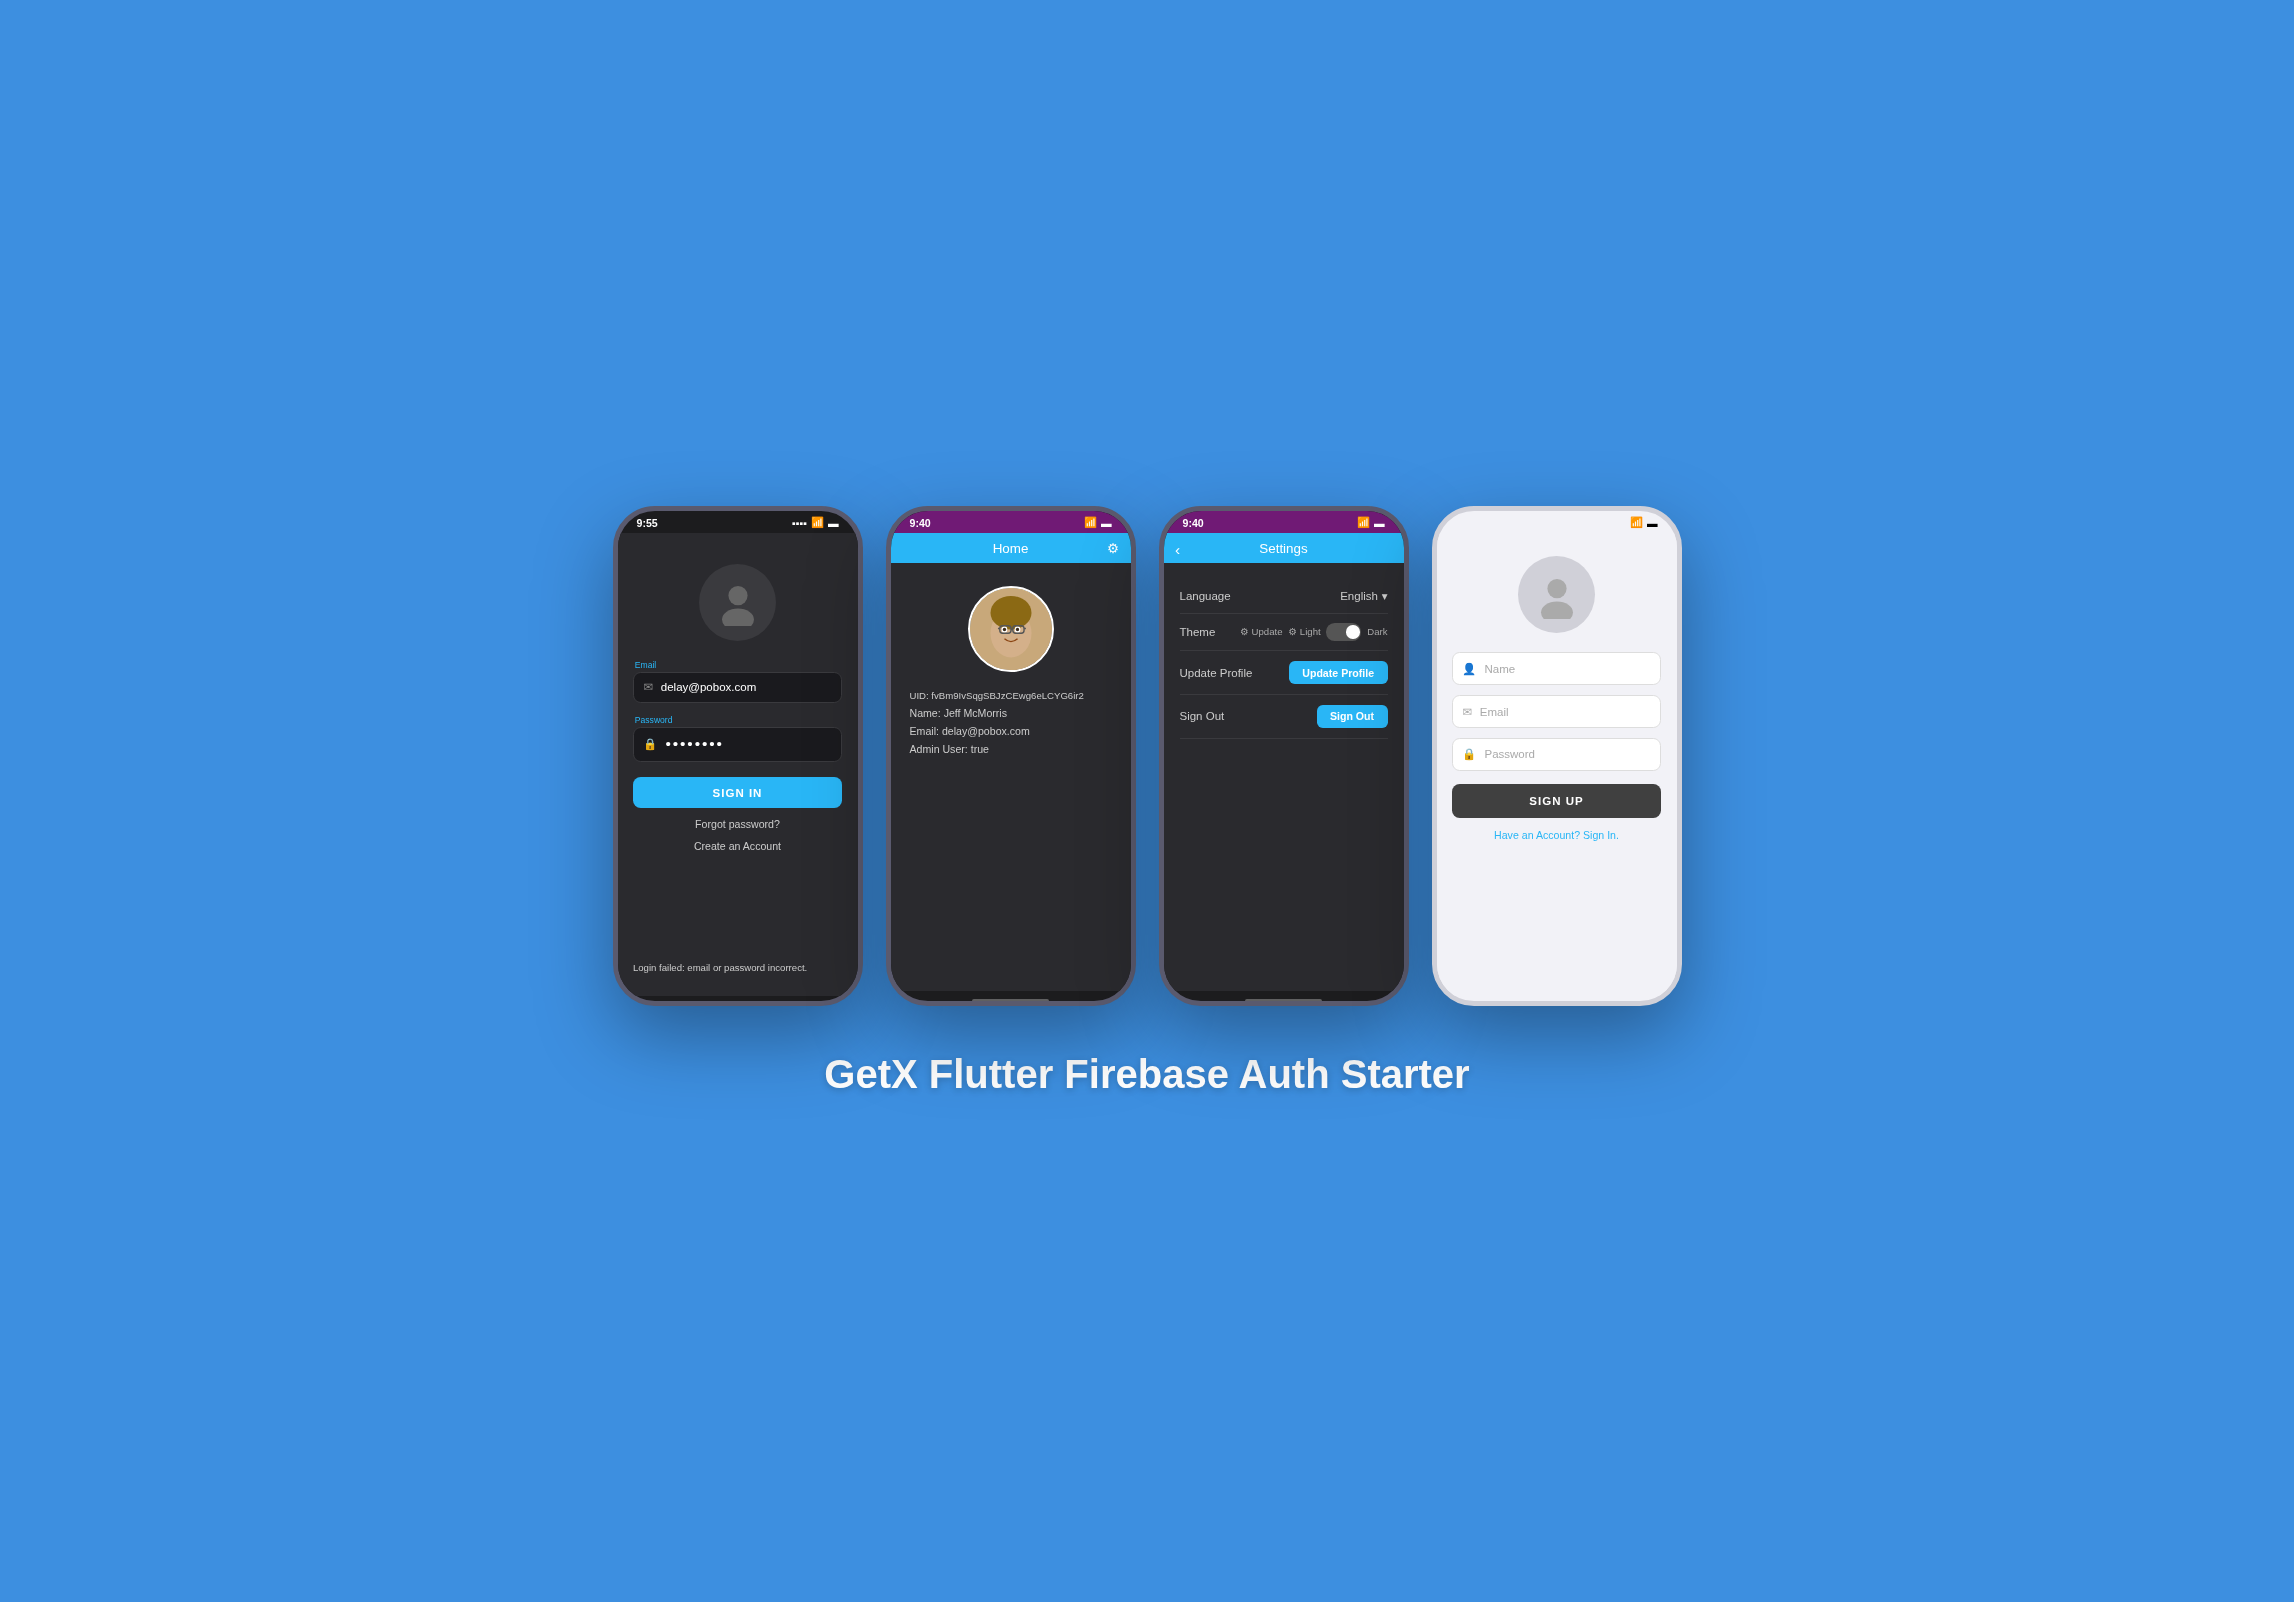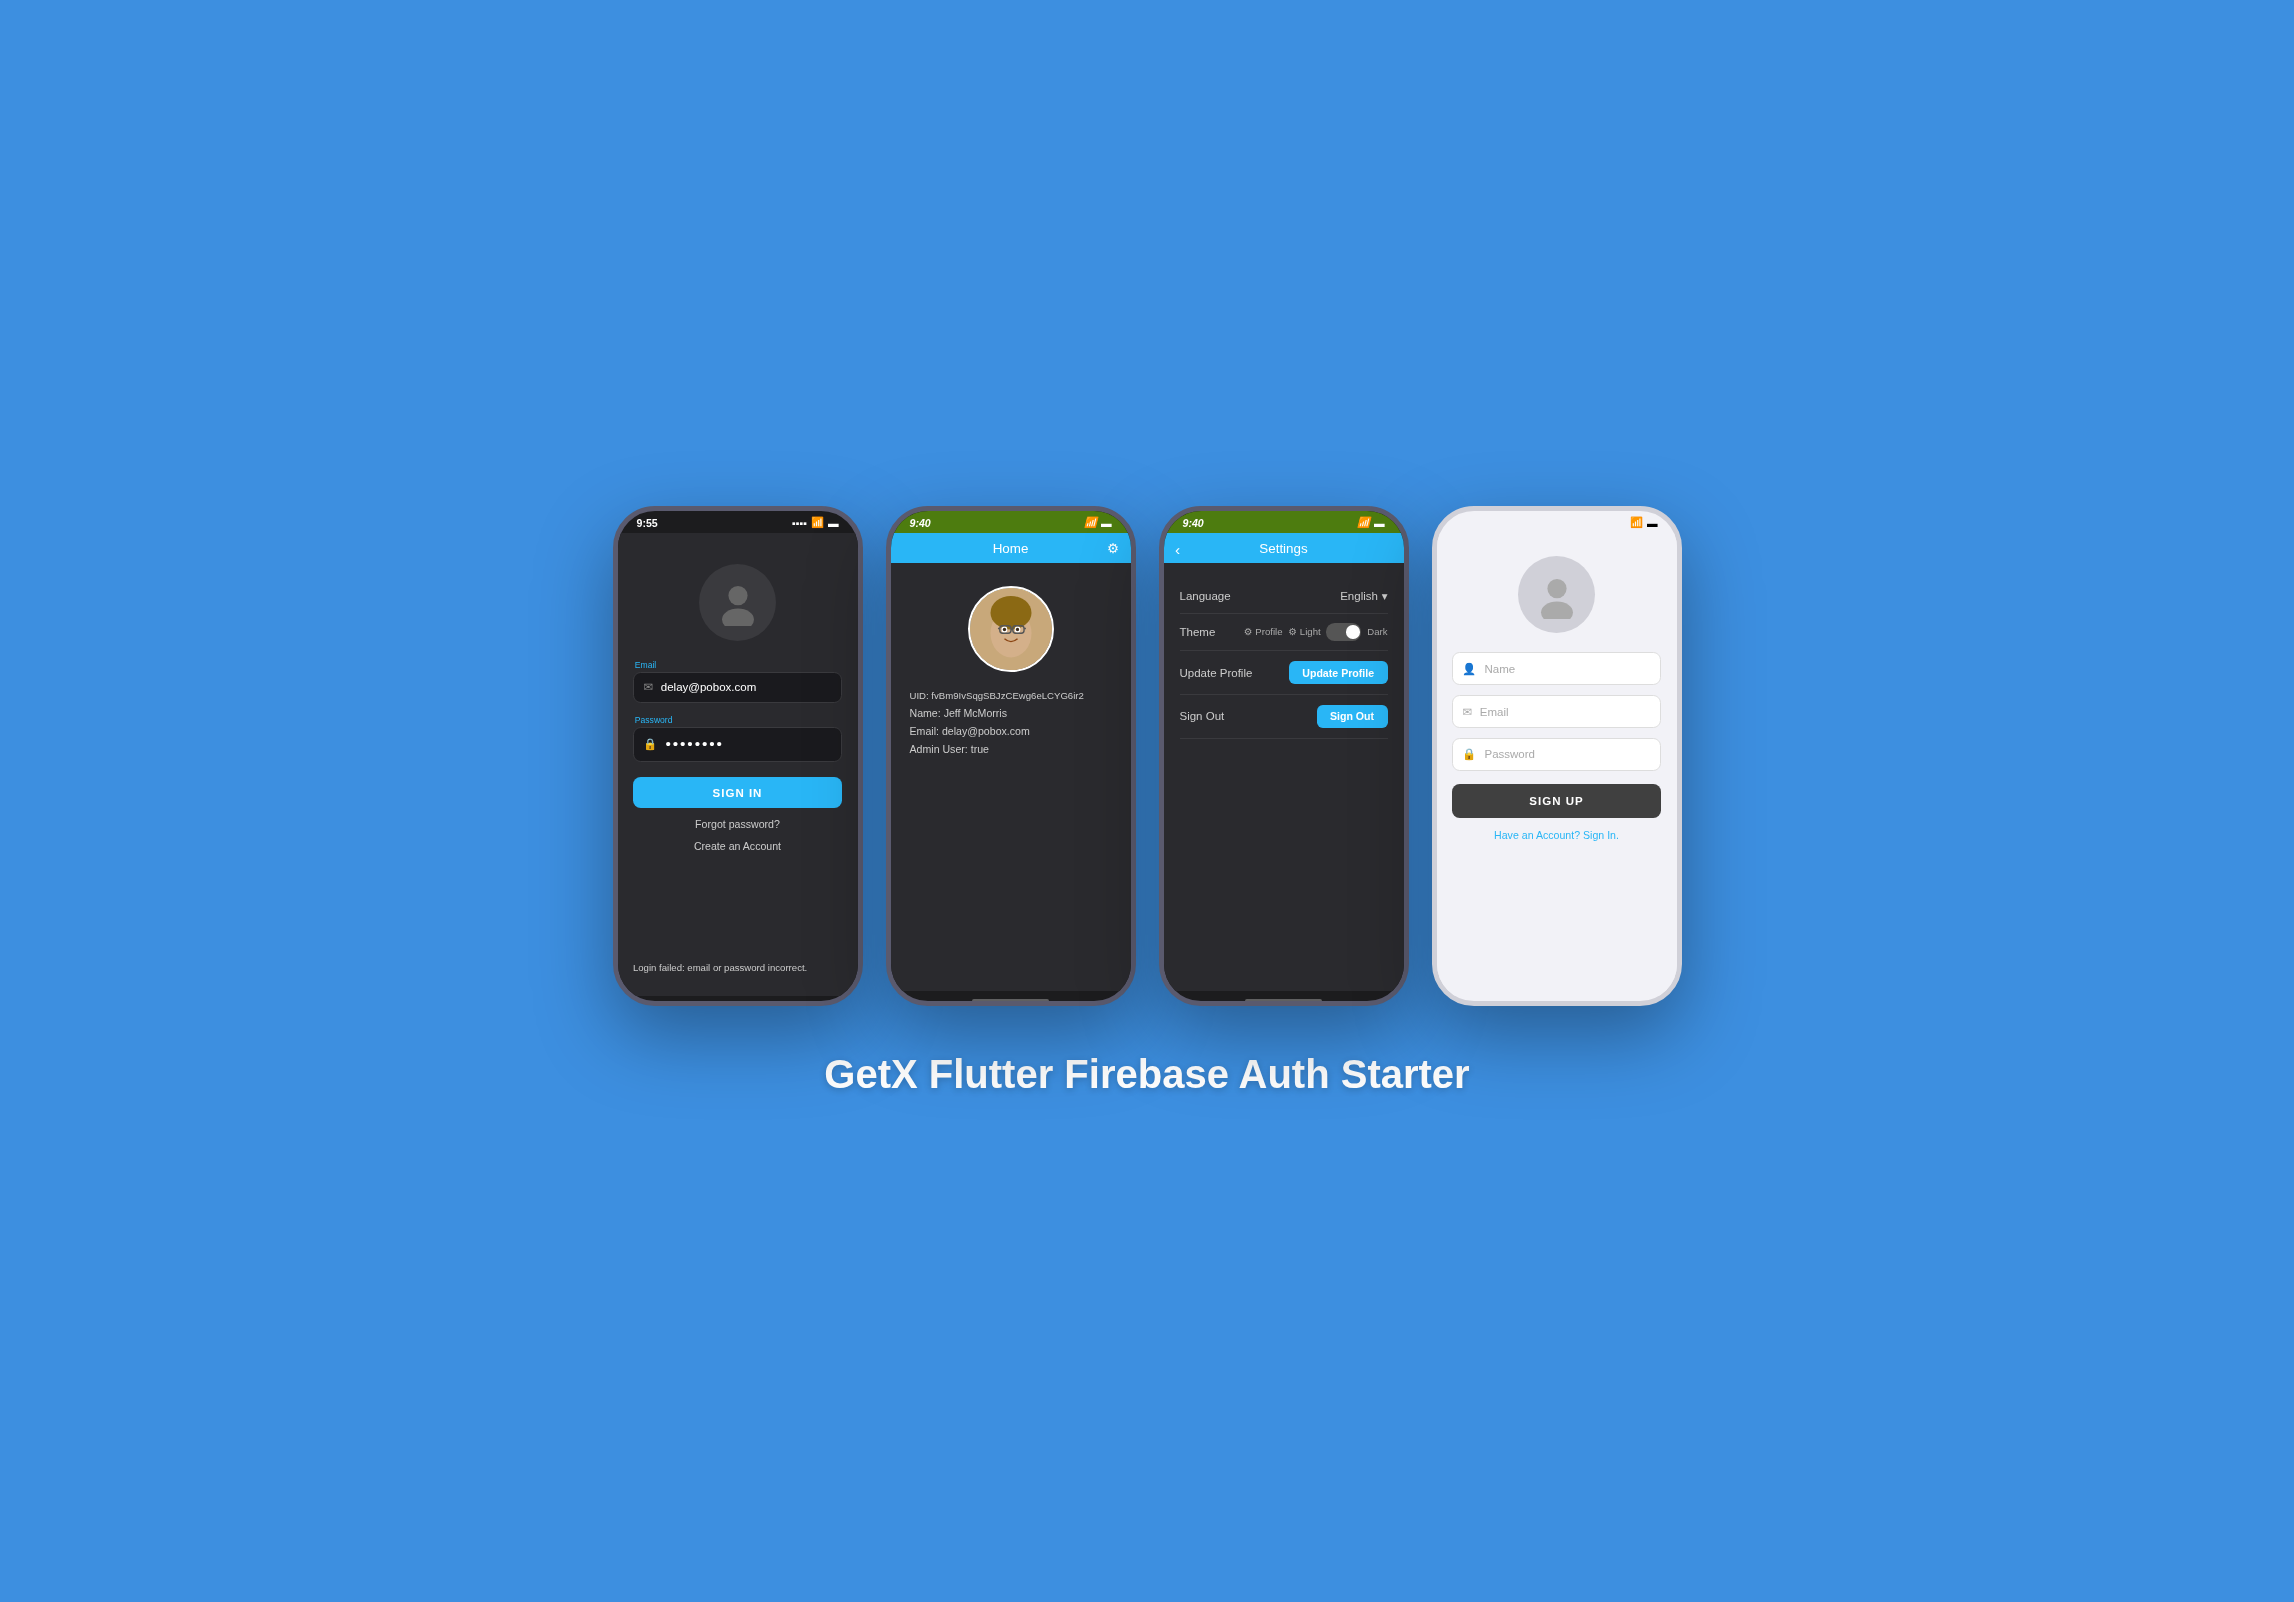--- a/index.html
+++ b/index.html
@@ -51,21 +51,21 @@
     .status-bar {
       display: flex;
       justify-content: space-between;
       align-items: center;
       padding: 5.8px 19px 3.8px;
       font-size: 10.6px;
       font-weight: 600;
     }
 
     .status-bar-dark { color: #fff; background: transparent; }
-    .status-bar-light-blue { color: #fff; background: #4d7c0f; font-style: italic; }
+    .status-bar-light-blue { color: #fff; background: #701a75; }
     .status-bar-light { color: #000; background: transparent; }
 
     .status-icons { display: flex; gap: 3.8px; align-items: center; }
 
     
     .app-bar {
       display: flex;
       align-items: flex-start;
       justify-content: center;
       padding: 7.7px 15.4px;
@@ -493,21 +493,21 @@
           <span>English</span>
           <span>▾</span>
         </div>
       </div>
 
       <div class="settings-row">
         <span class="settings-label">Theme</span>
         <div class="theme-toggle">
           <div class="theme-option">
             <span>⚙</span>
-            <span>Profile</span>
+            <span>Update</span>
           </div>
           <div class="theme-option">
             <span>⚙</span>
             <span>Light</span>
           </div>
           <div class="toggle-switch">
             <div class="toggle-knob"></div>
           </div>
           <div class="theme-option">
             <span>Dark</span>

